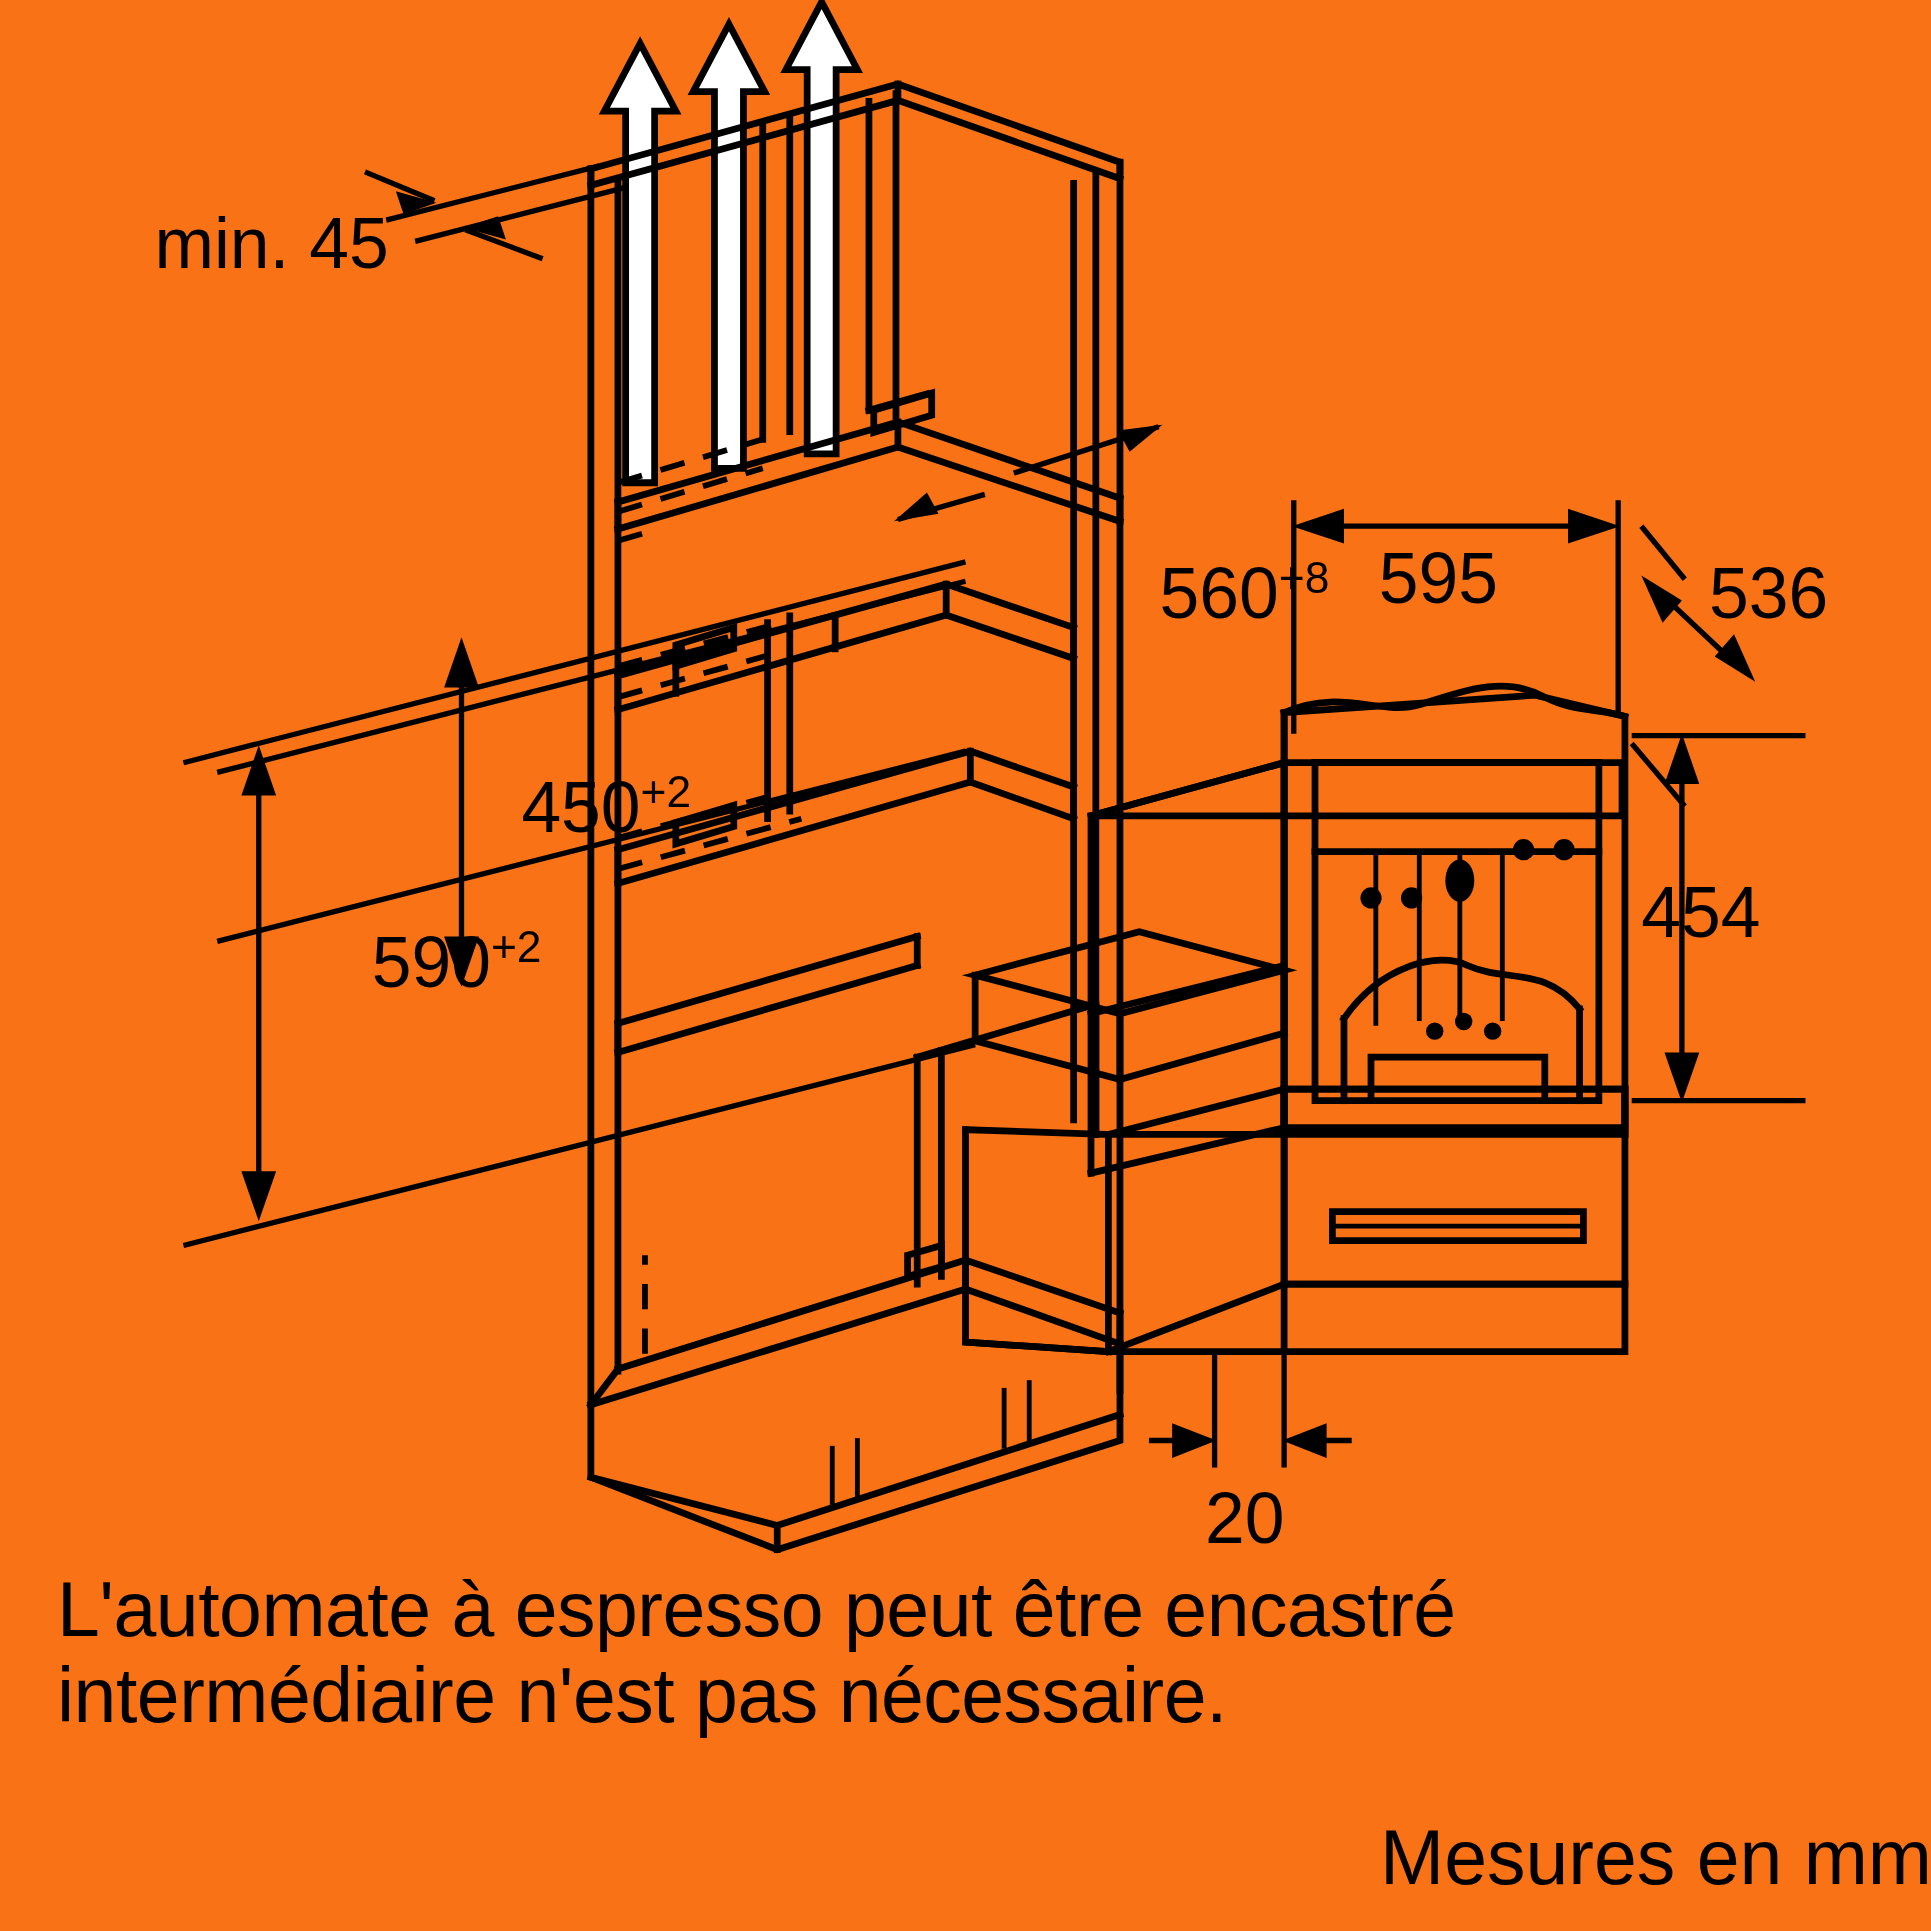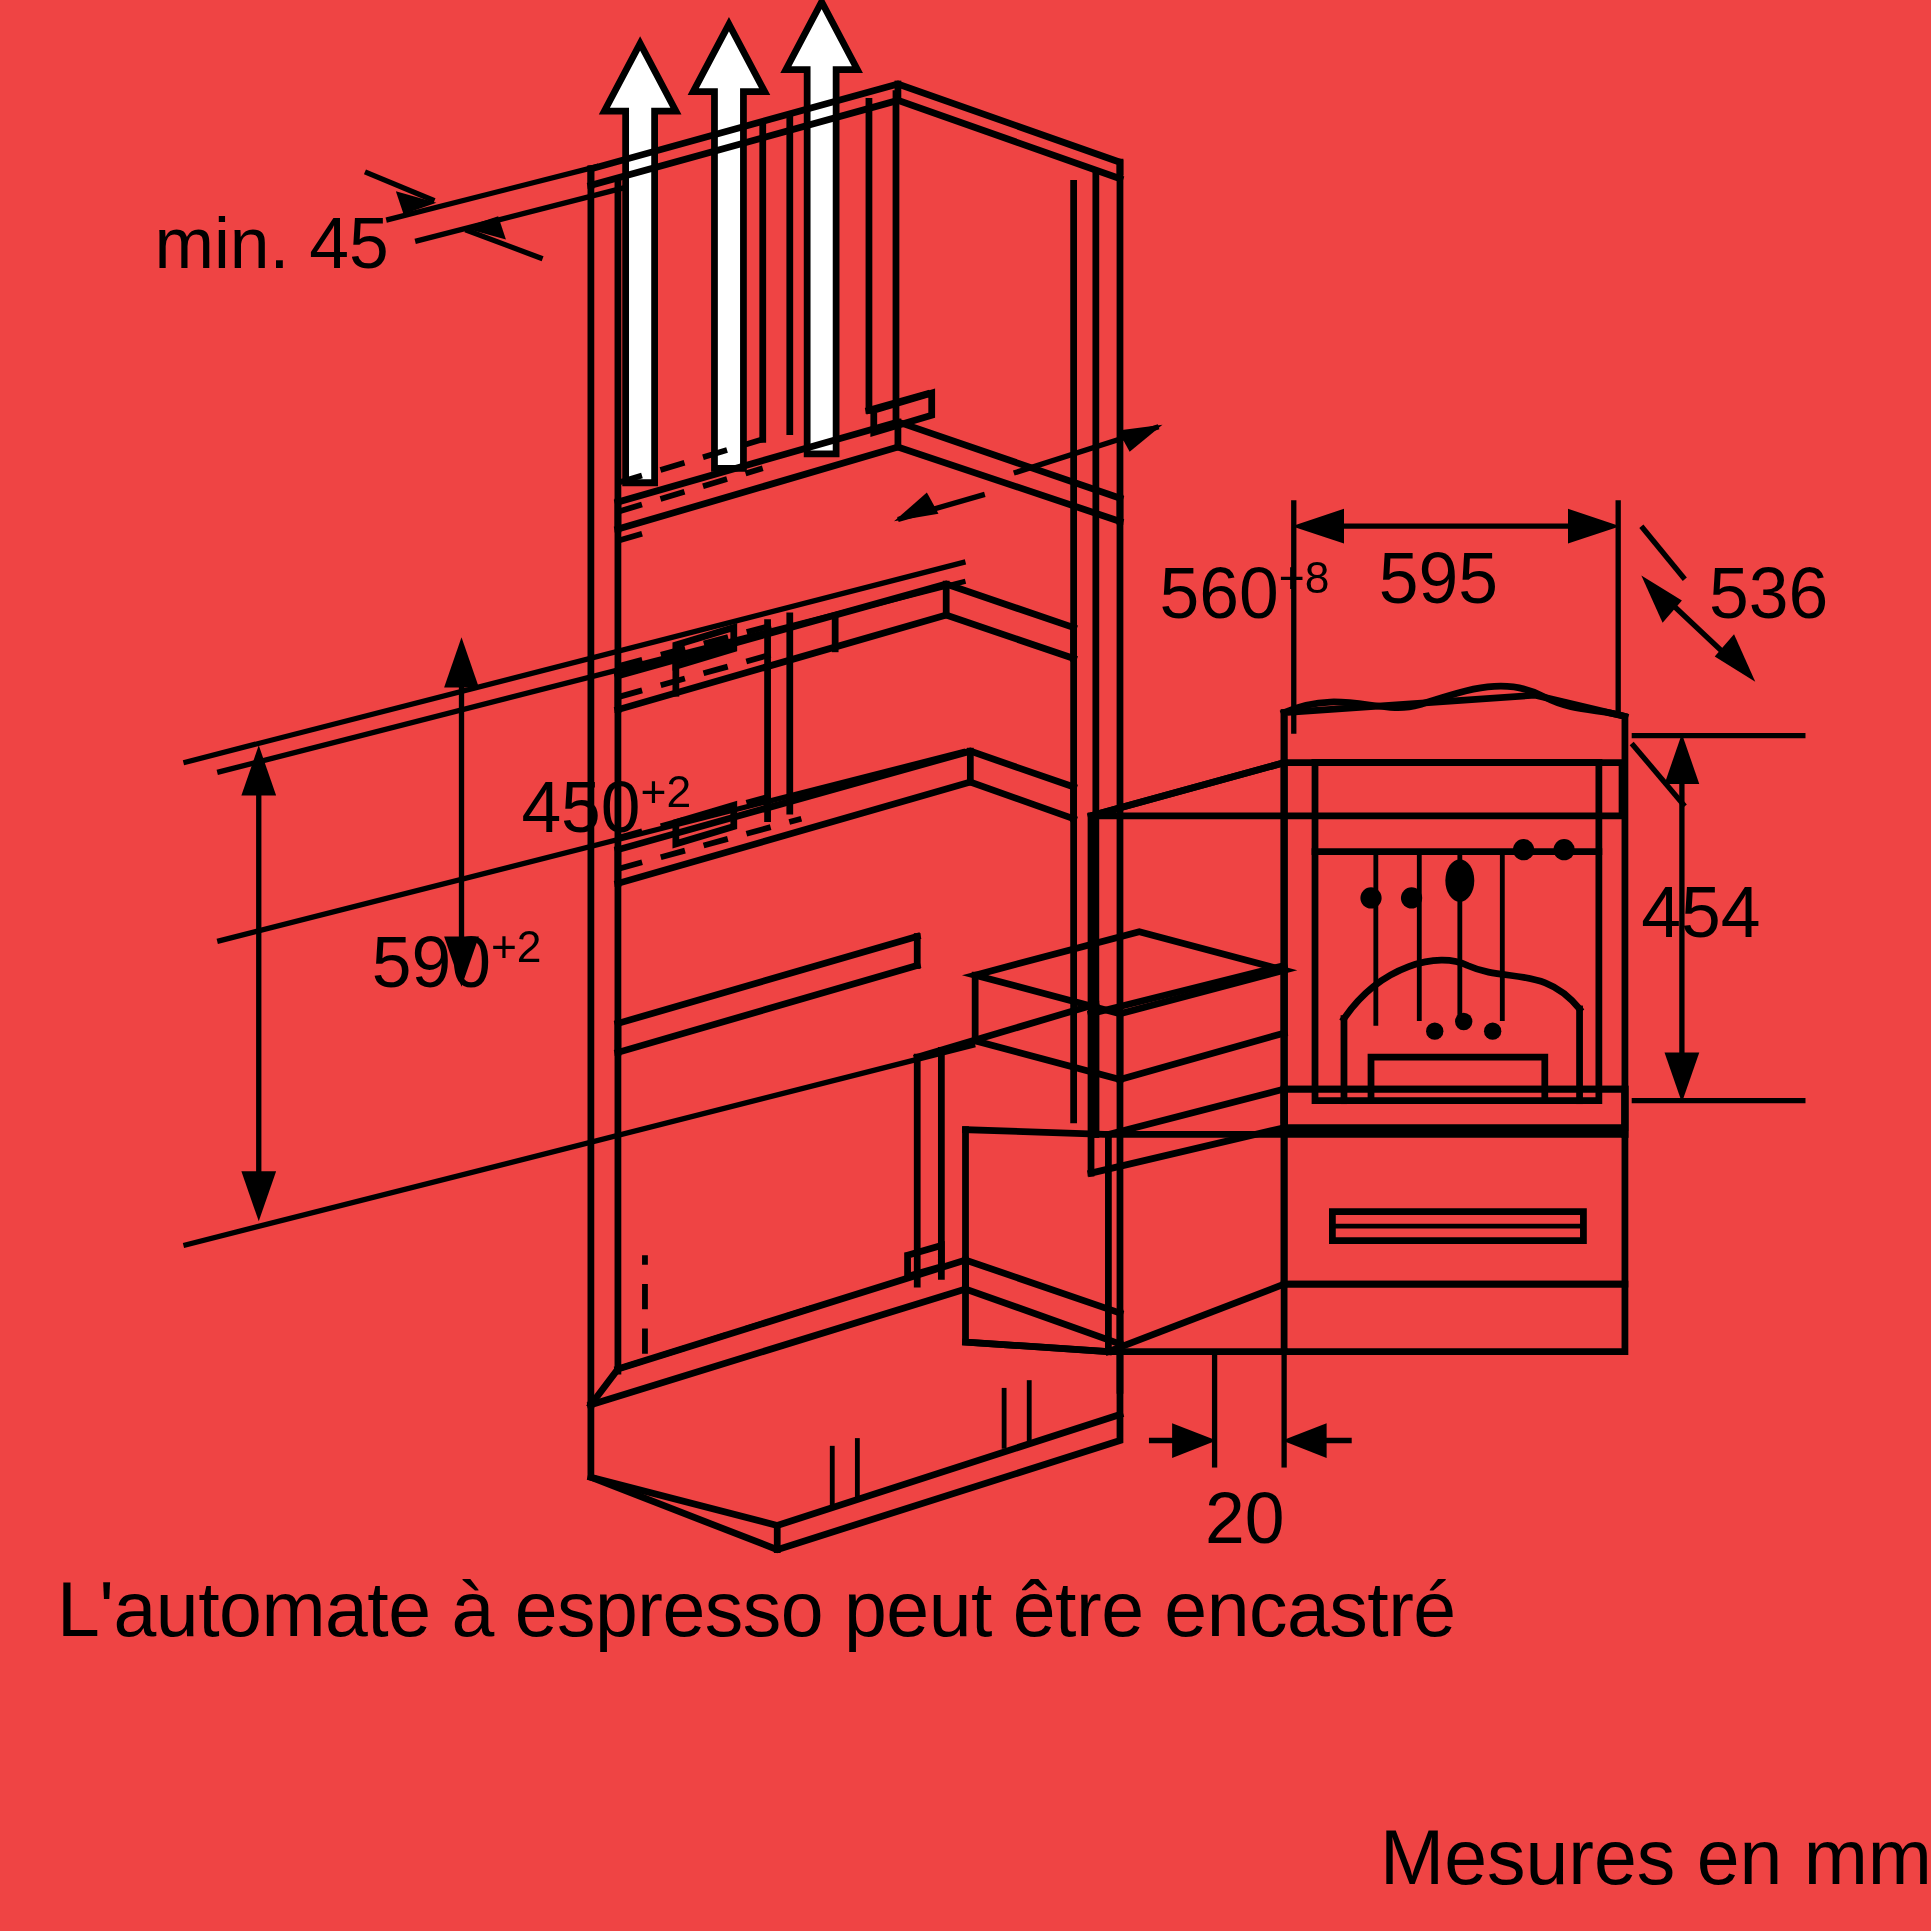--- a/index.html
+++ b/index.html
@@ -11,21 +11,21 @@
     width: 1931px;
     height: 1931px;
     font-family: "Liberation Sans", sans-serif;
     color: #000000;
     overflow: hidden;
   }
   #diagram-root {
     position: relative;
     width: 1931px;
     height: 1931px;
-    background: #ef4444;
+    background: #f97316;
   }
   svg#drawing {
     position: absolute;
     left: 0;
     top: 0;
     width: 1931px;
     height: 1931px;
     display: block;
   }
   .ln {
@@ -387,18 +387,19 @@
       <path class="fill-blk" d="M 1328 1492 L 1374 1474 L 1374 1510 Z"></path>
 
       <text class="dimtext" x="1248" y="1598">20</text>
     </g>
 
   </svg>
 
   <div class="caption-layer">
     <div class="caption">
       <div>L'automate à espresso peut être encastré</div>
+      <div>intermédiaire n'est pas nécessaire.</div>
     </div>
     <div class="units">Mesures en mm</div>
   </div>
 
 </div>
 
 
 </body></html>

